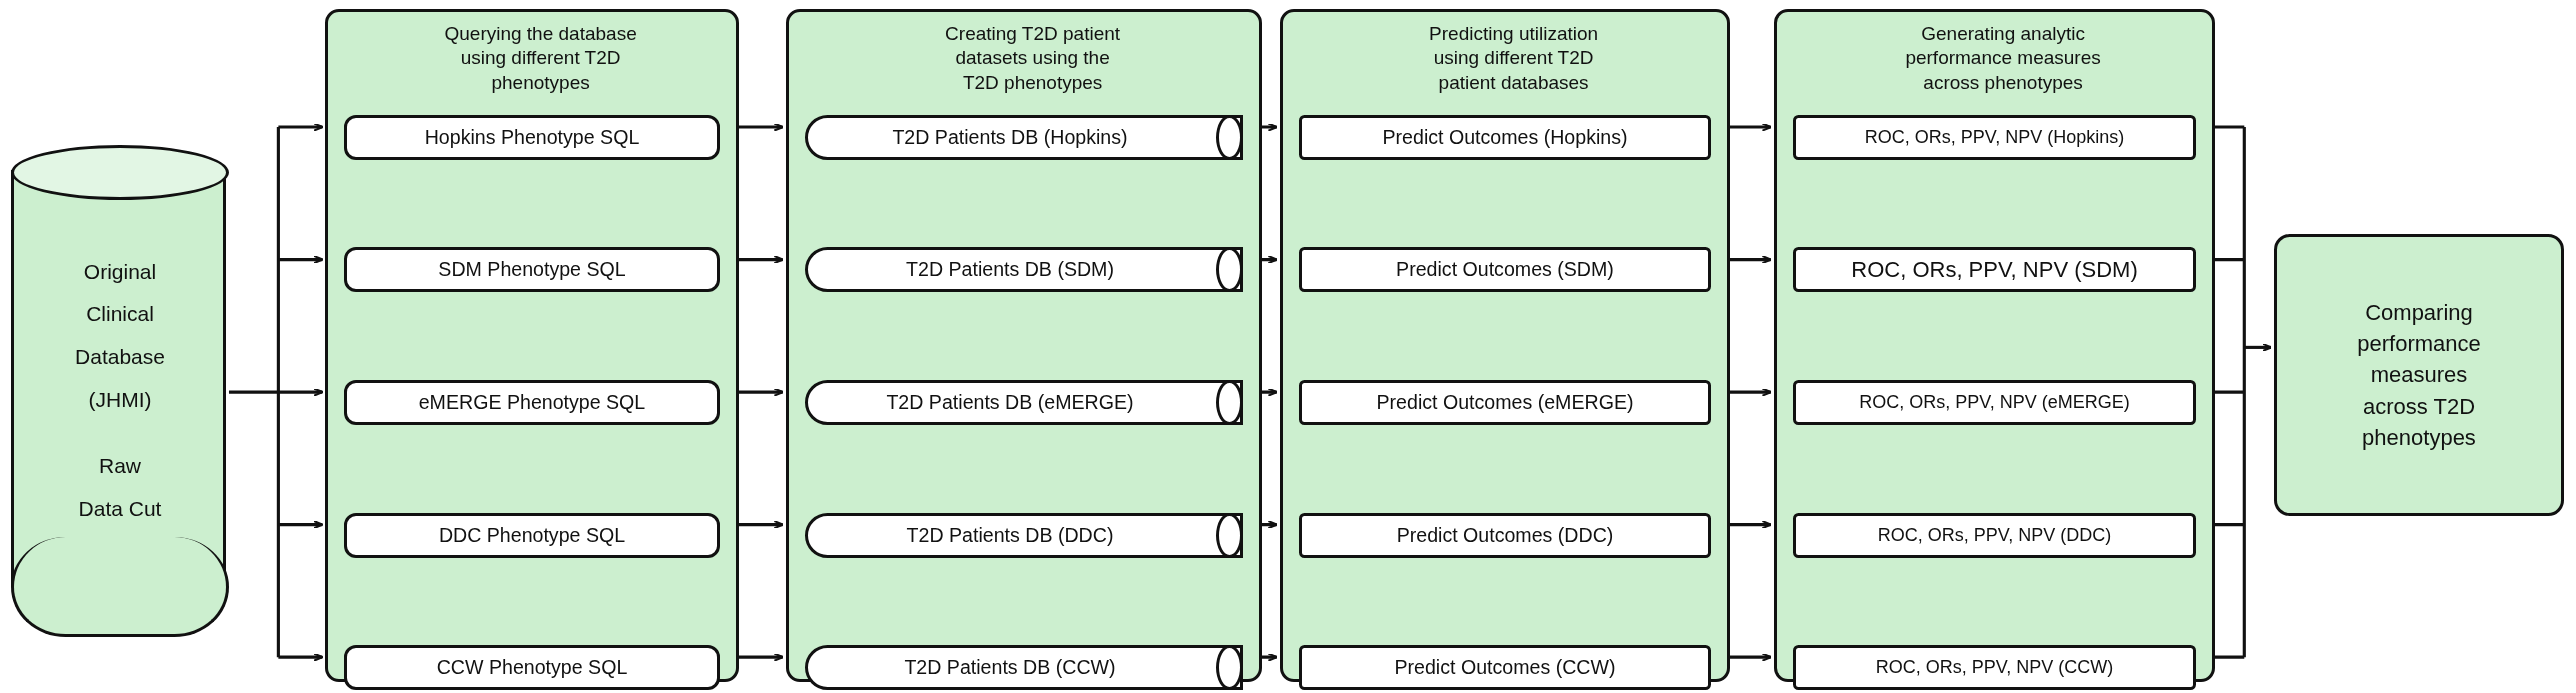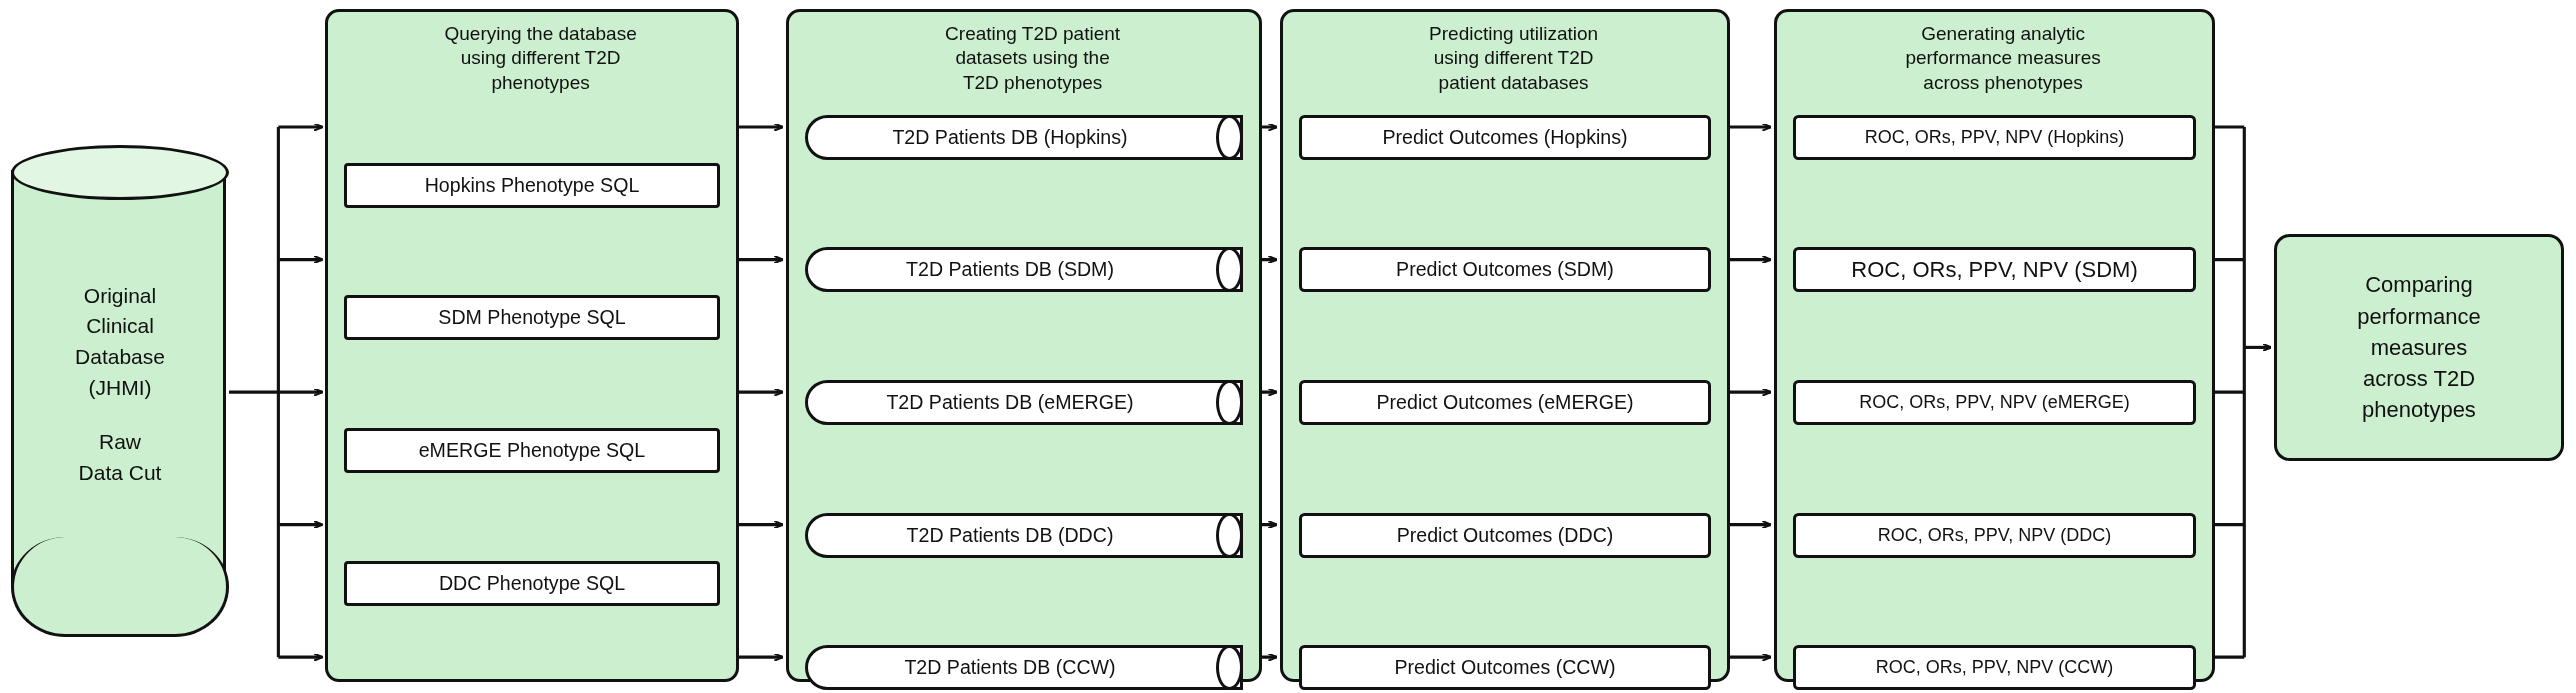--- a/index.html
+++ b/index.html
@@ -77,21 +77,21 @@
     height: 369px;
     display: flex;
     flex-direction: column;
     align-items: center;
     justify-content: center;
     font-size: 21px;
     line-height: 1.46;
     color: #111111;
     text-align: center;
   }
-  .cyl-label .label-block { display:block; }
+  .cyl-label .label-block { display:block;margin-top:12px; }
   .cyl-label .label-gap { height: 23.5px; }
 
   
   .stage-panel {
     position: absolute;
     top: 9.4px;
     height: 673px;
     background: #ccefcf;
     border: 3.1px solid #111111;
     border-radius: 14px;
@@ -123,21 +123,21 @@
     background: #ffffff;
     border: 3.1px solid #111111;
     box-sizing: border-box;
     display: flex;
     align-items: center;
     justify-content: center;
     font-size: 19.6px;
     color: #111111;
     white-space: nowrap;
   }
-  .node.sharp { border-radius: 4px; margin-top: 48px; }
+  .node.sharp { border-radius: 12px; }
   .node.soft  { border-radius: 5.5px; }
 
   
   .node.db {
     border-radius: 23.5px 0 0 23.5px;
     padding-right: 28px;
   }
   .node.db .db-cap {
     position: absolute;
     right: -3.1px;
@@ -150,21 +150,21 @@
     background: #ffffff;
   }
   .node.db .node-text { position: relative; z-index: 1; }
 
   
   .final-box {
     position: absolute;
     left: 2274px;
     top: 234px;
     width: 290px;
-    height: 227px;
+    height: 282px;
     background: #ccefcf;
     border: 3.1px solid #111111;
     border-radius: 15.7px;
     box-sizing: border-box;
     display: flex;
     align-items: center;
     justify-content: center;
     text-align: center;
     font-size: 22px;
     line-height: 1.42;

